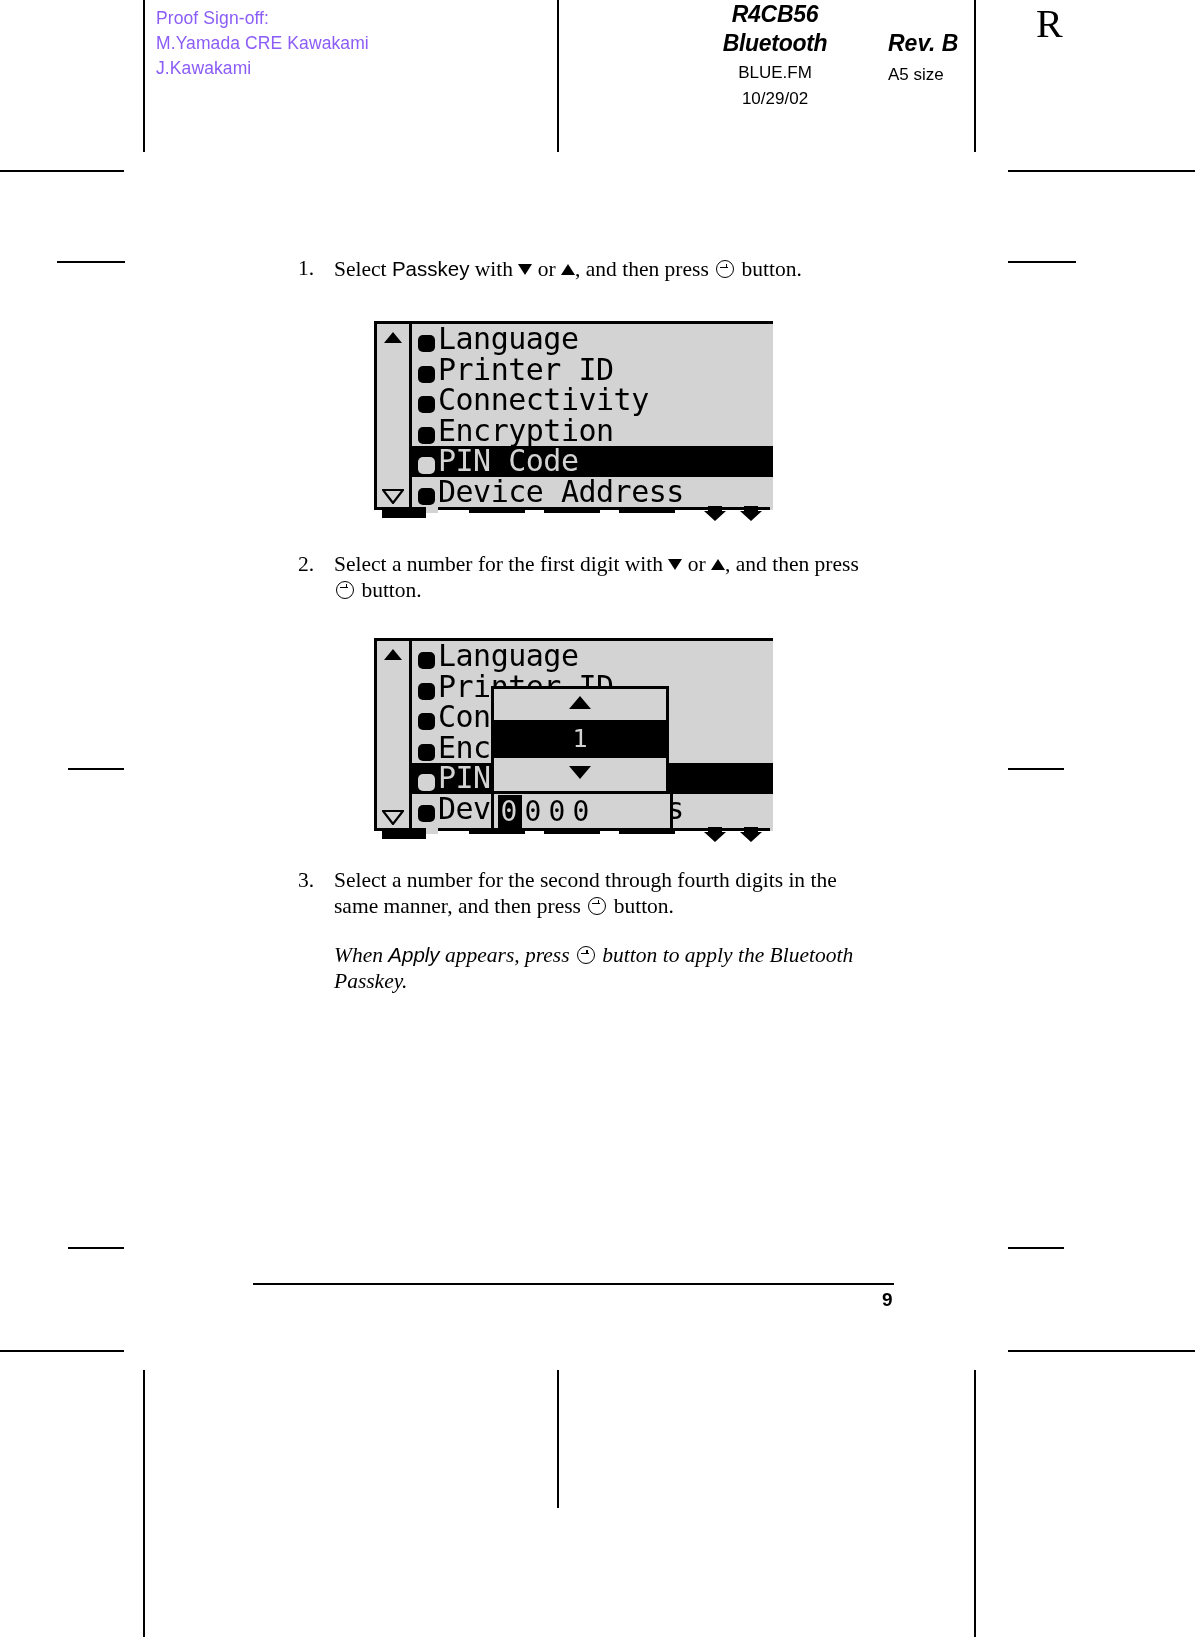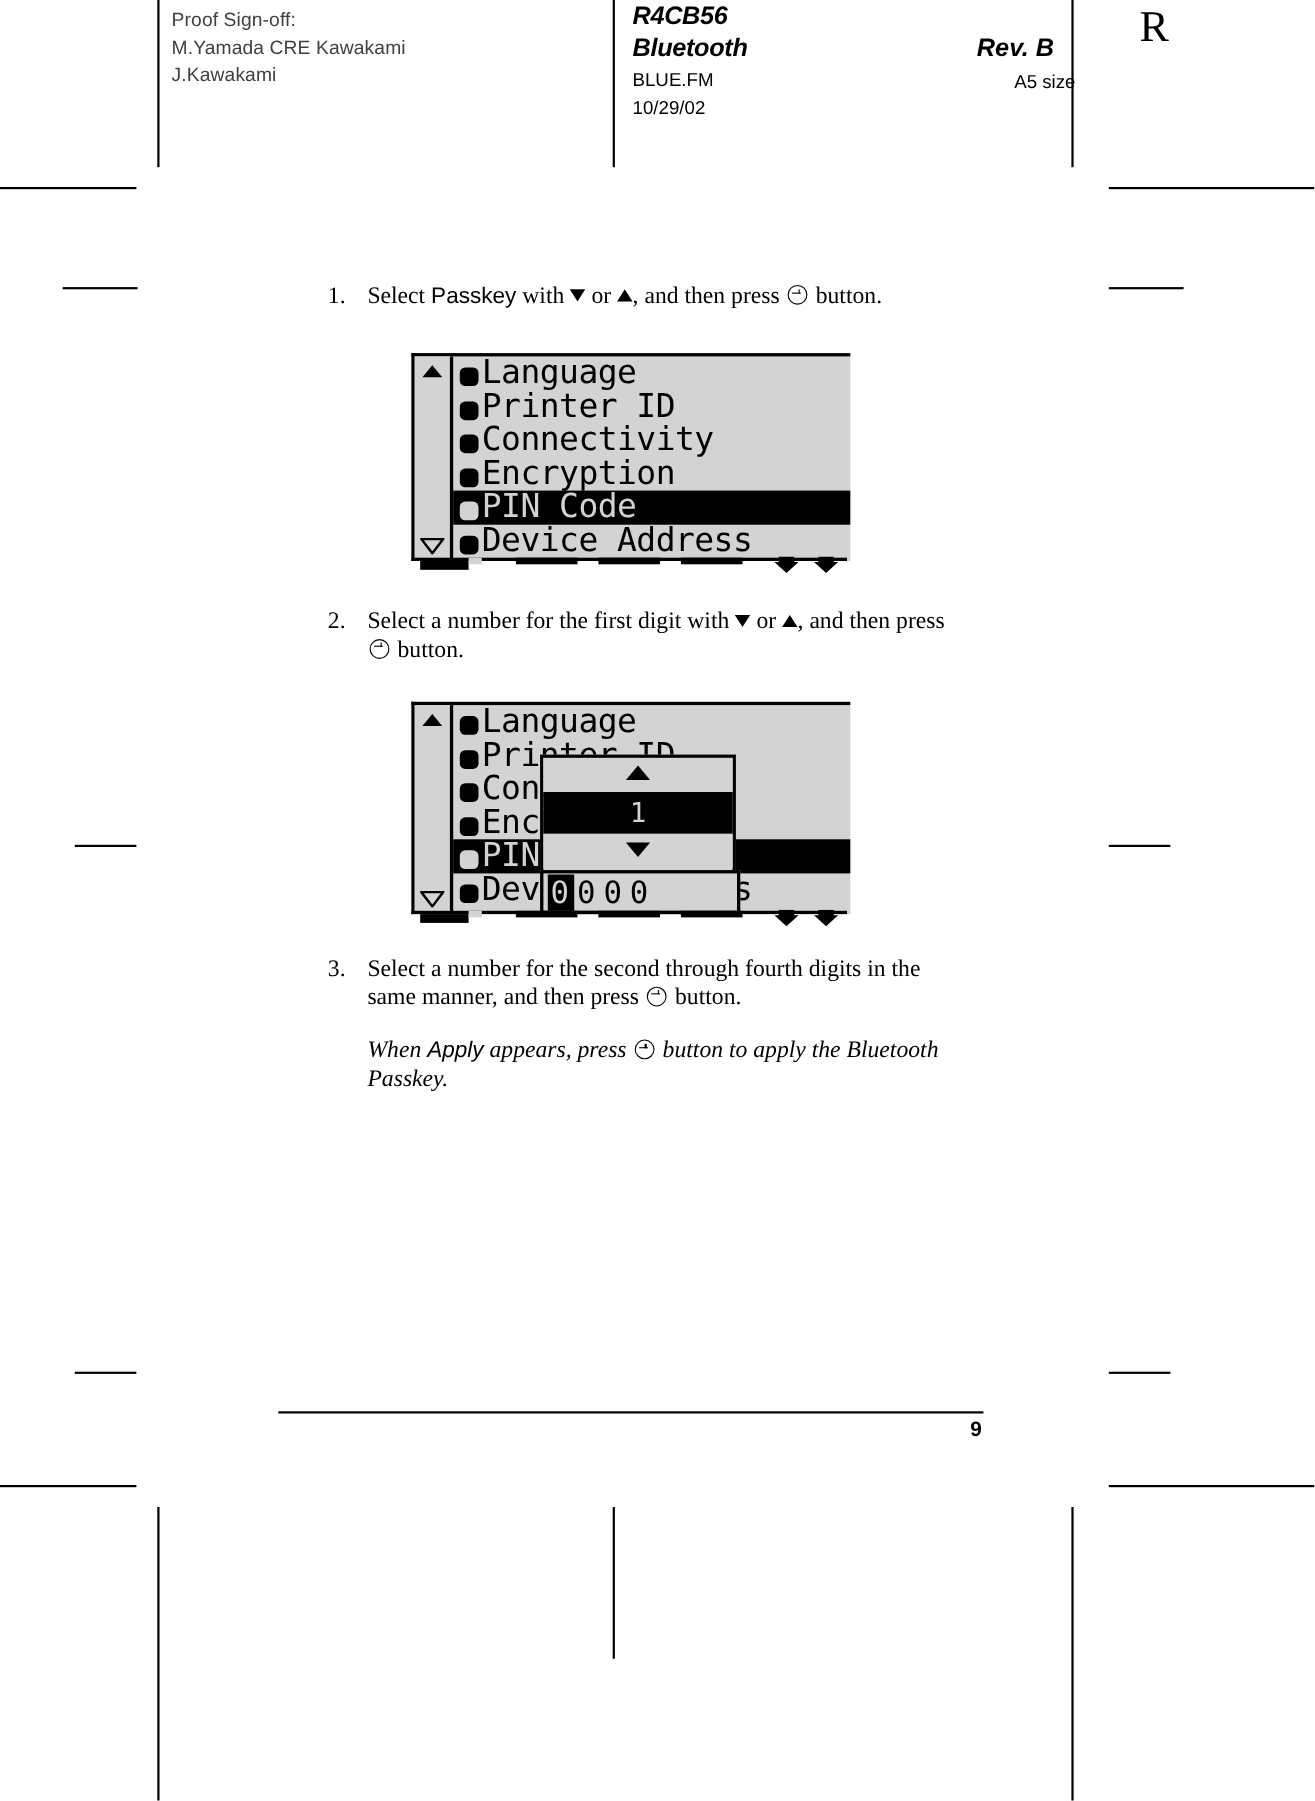--- a/index.html
+++ b/index.html
@@ -24,29 +24,30 @@
 
   .proof-block {
     position: absolute;
     left: 156px;
     top: 6px;
     width: 390px;
     font-family: "Liberation Sans", sans-serif;
     font-size: 17.5px;
     line-height: 25px;
     letter-spacing: 0.1px;
-    color: #404040;
+    color: #8b5cf6;
   }
   .proof-block div { white-space: nowrap; }
 
   .doc-block {
     position: absolute;
     left: 575px;
     top: 0px;
     width: 400px;
+    text-align: center;
   }
   .doc-title {
     font-family: "Liberation Sans", sans-serif;
     font-weight: bold;
     font-style: italic;
     font-size: 23px;
     line-height: 29px;
     letter-spacing: -0.3px;
   }
   .doc-file {
@@ -64,21 +65,20 @@
   .rev-label {
     font-weight: bold;
     font-style: italic;
     font-size: 23px;
     line-height: 29px;
   }
   .size-label {
     font-size: 17px;
     line-height: 25px;
     margin-top: 4px;
-    margin-left: 34px;
   }
   .rev-mark {
     position: absolute;
     left: 1036px;
     top: 2px;
     font-family: "Liberation Serif", serif;
     font-size: 40px;
     line-height: 44px;
   }
 

